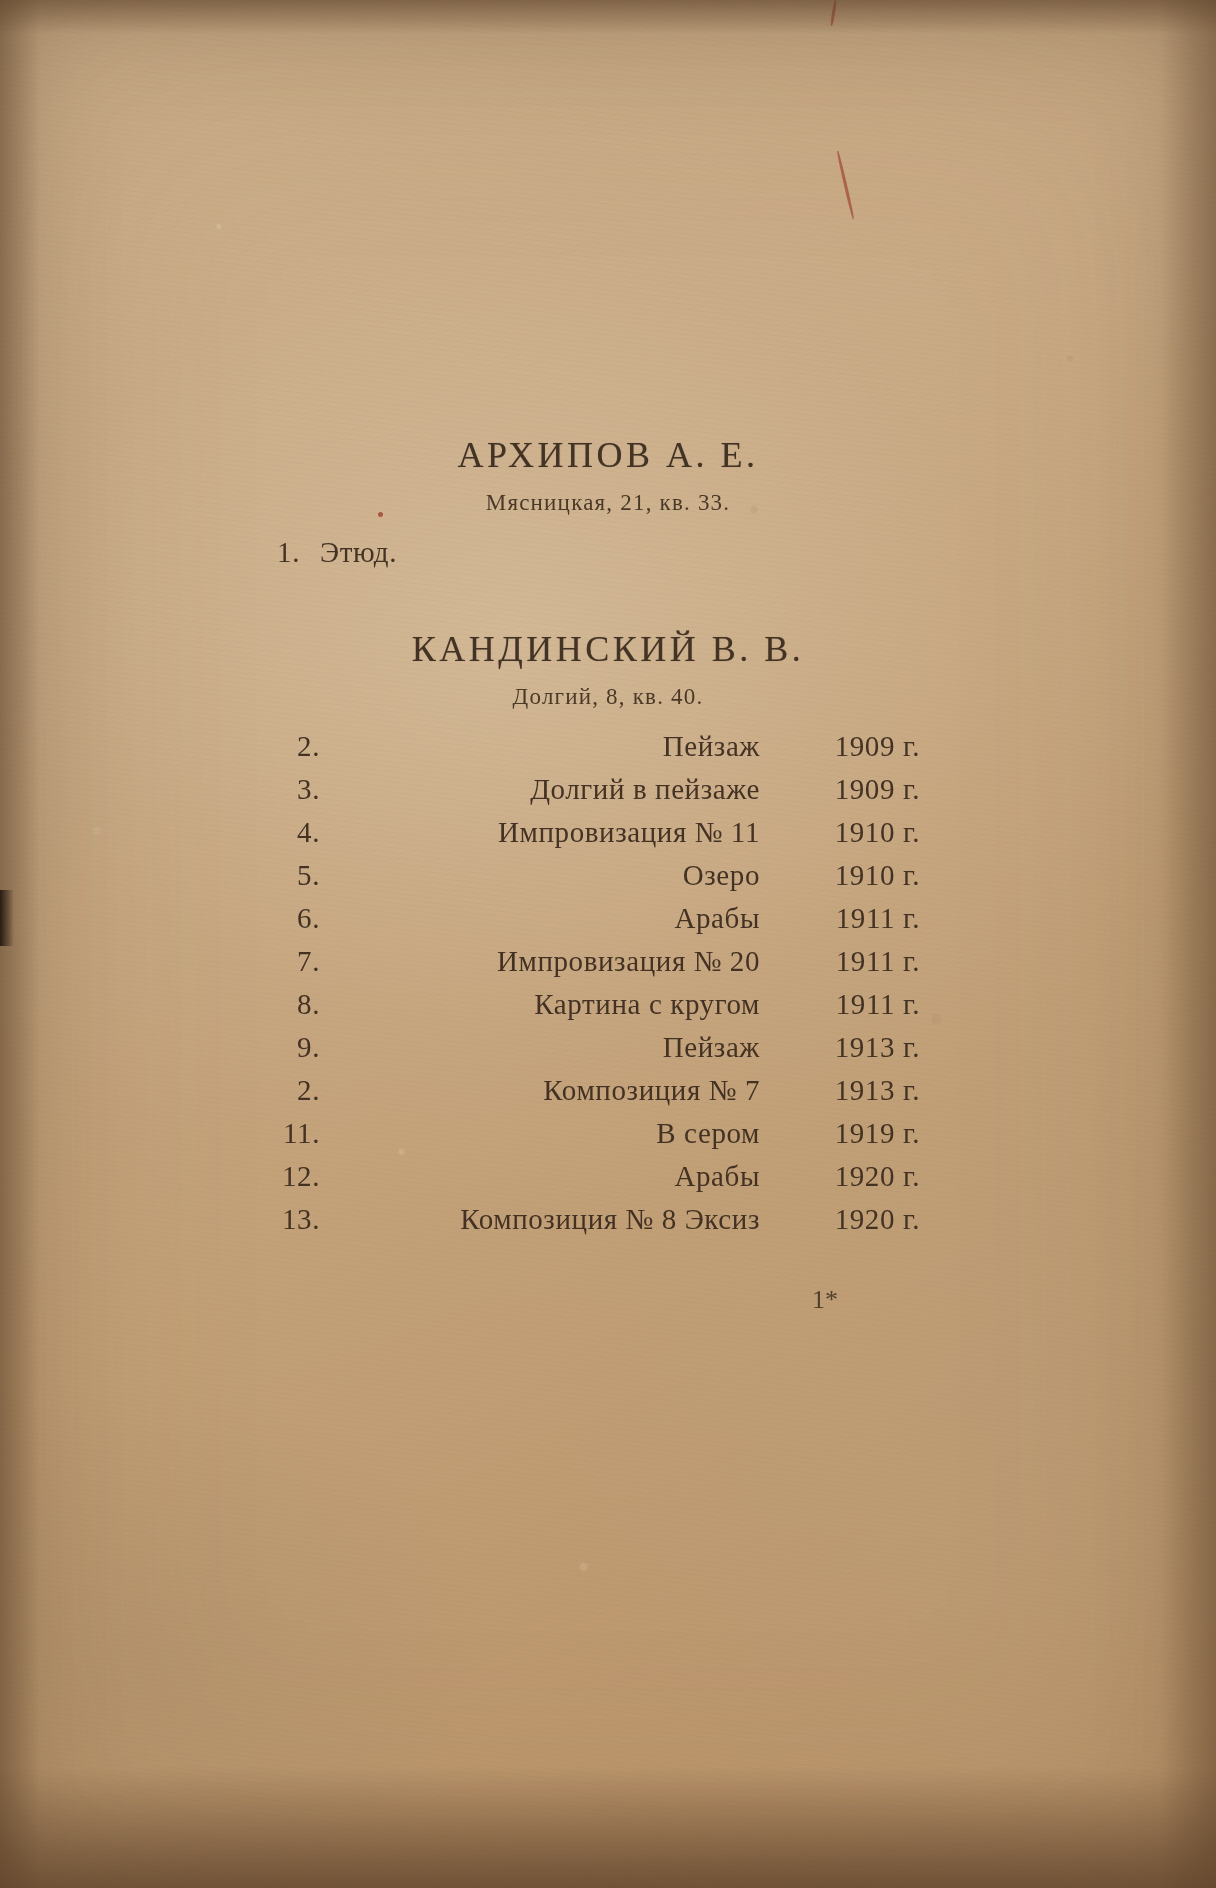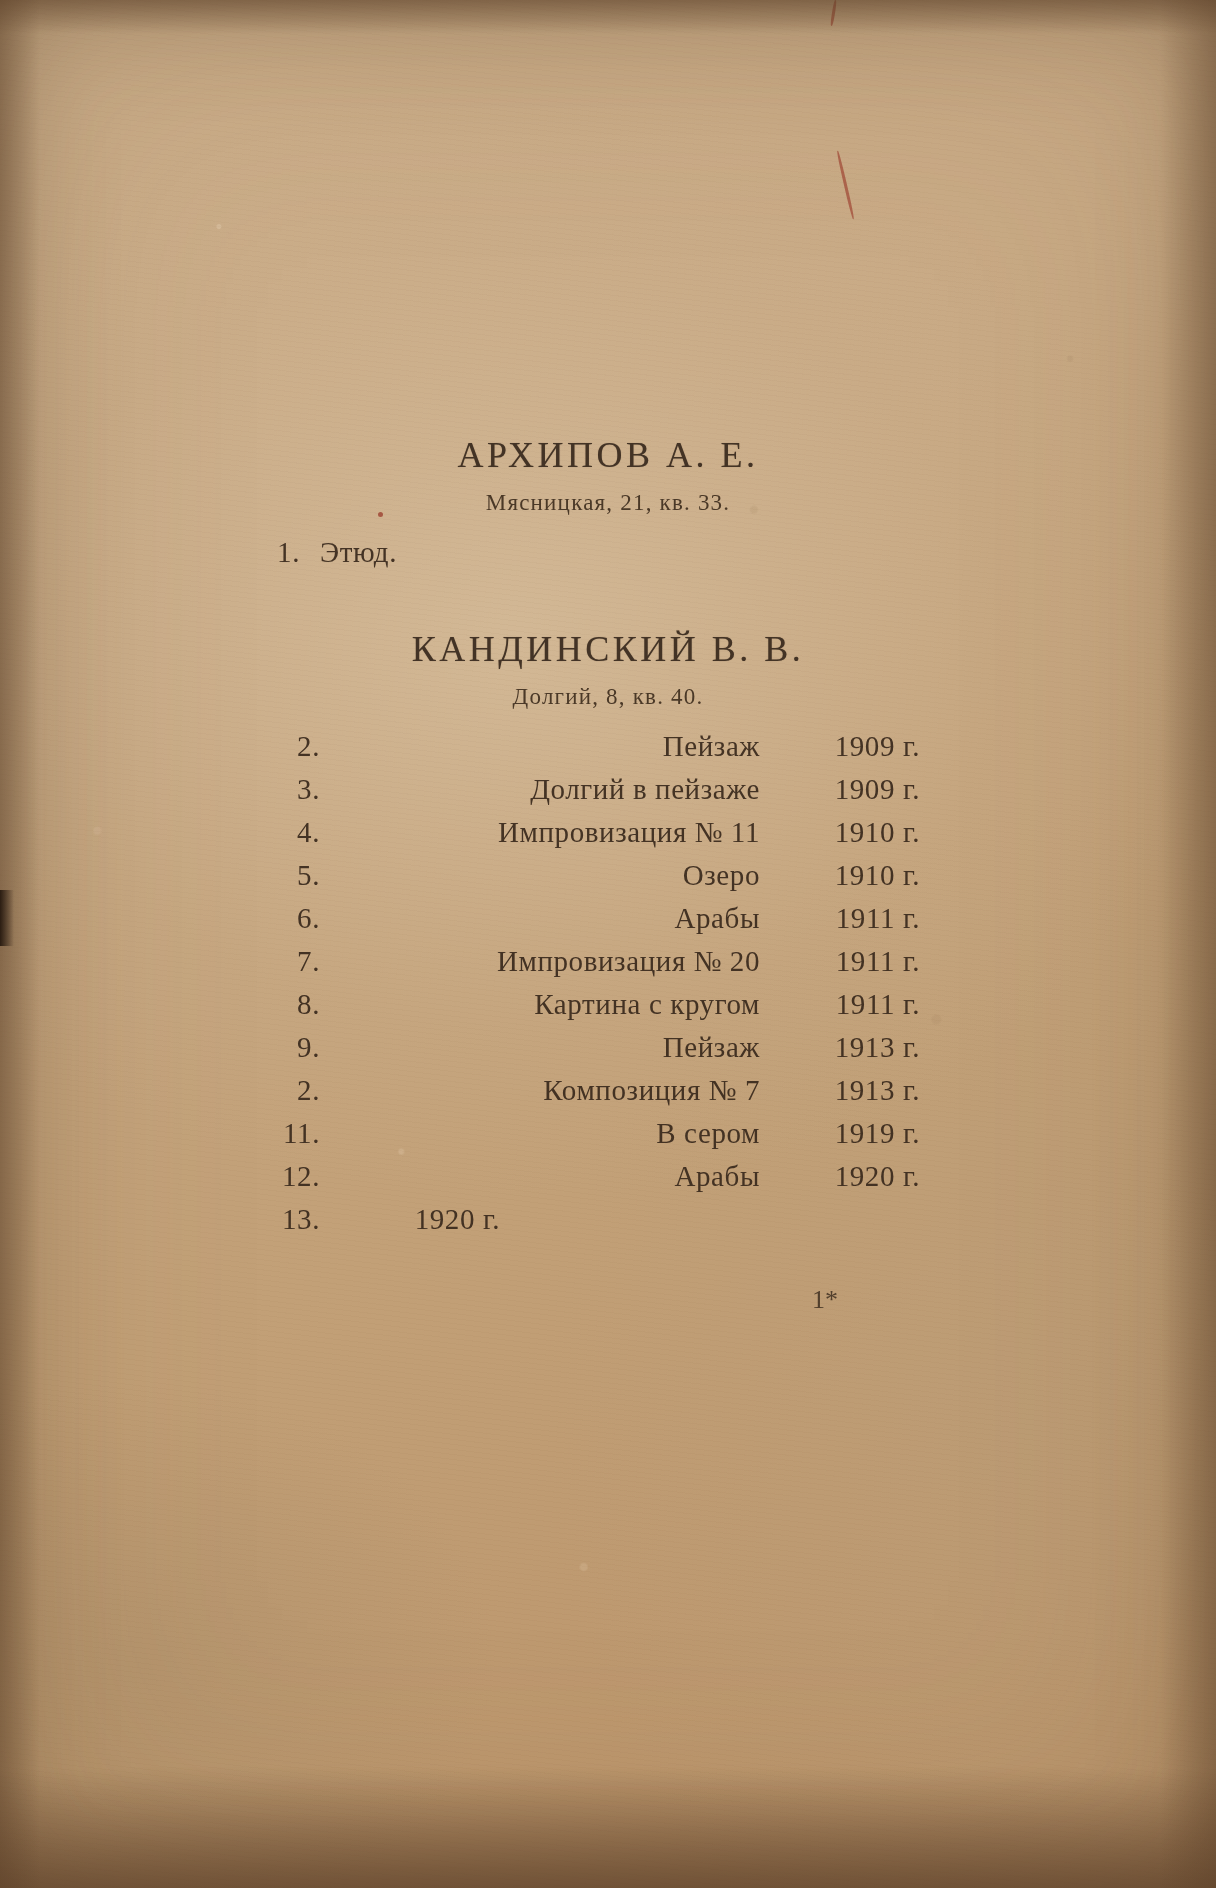--- a/index.html
+++ b/index.html
@@ -284,20 +284,21 @@
         </div>
 
         <div class="work-row">
           <span class="work-num">12.</span>
           <span class="work-title">Арабы</span>
           <span class="work-year">1920 г.</span>
         </div>
 
         <div class="work-row">
           <span class="work-num">13.</span>
+          <span class="work-title">Композиция № 8 Эксиз</span>
           <span class="work-year">1920 г.</span>
         </div>
 
       </div>
     </div>
 
     <div class="page-mark" style="top: 1285px;">1*</div>
 
   </div>
 

